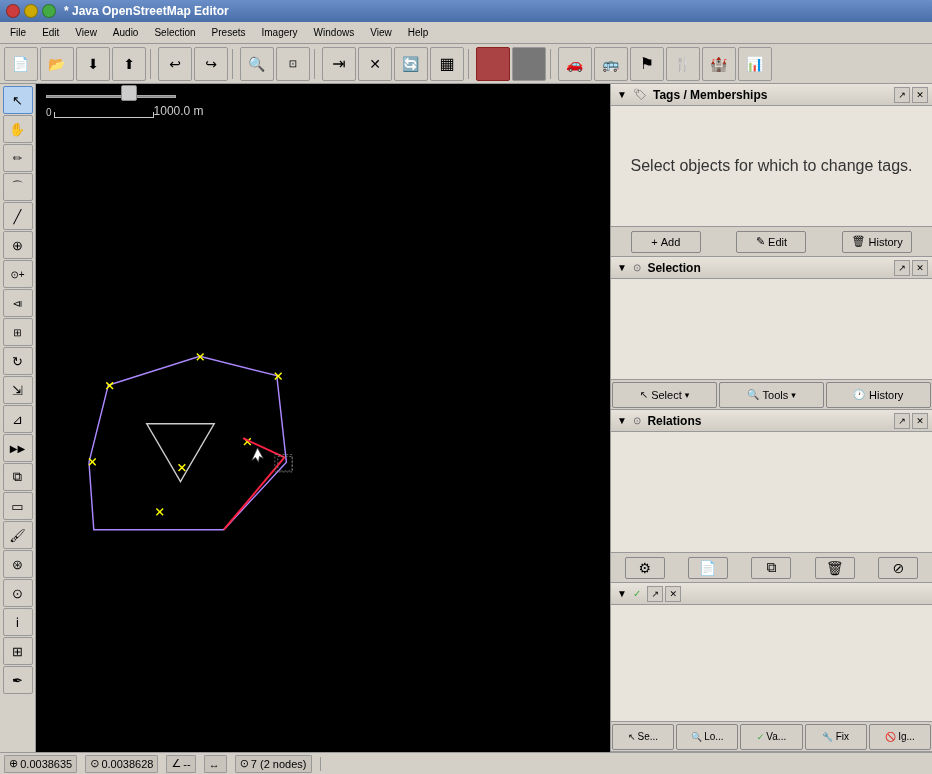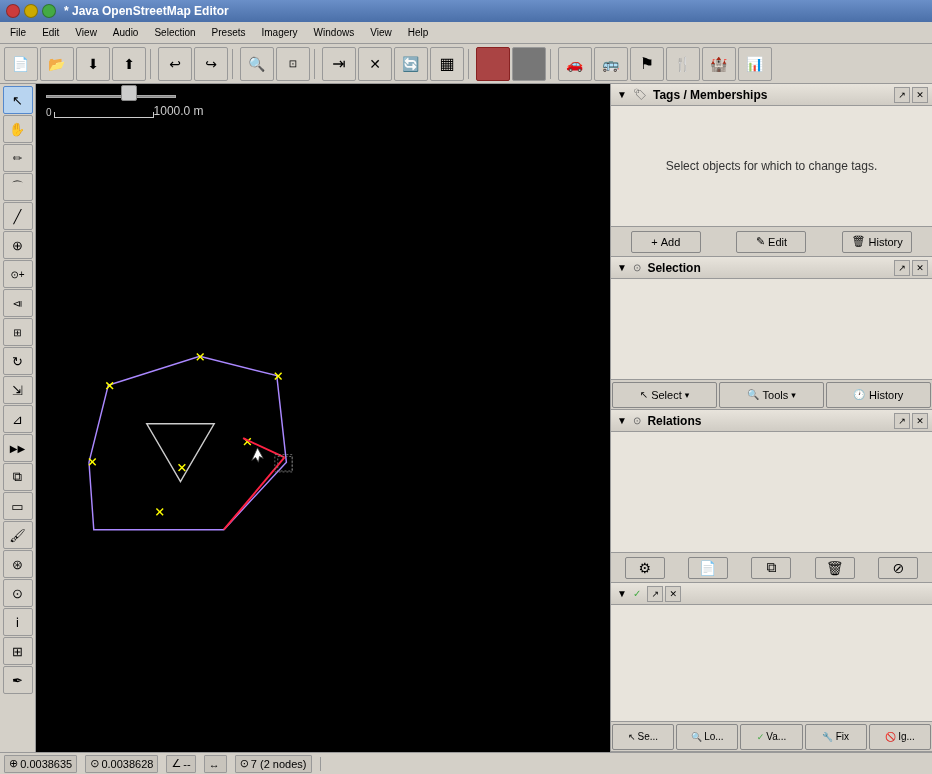--- a/index.html
+++ b/index.html
@@ -222,21 +222,21 @@
     
     .tags-content {
       height: 120px;
       background: #e8e4dc;
       padding: 8px;
       display: flex;
       align-items: center;
       justify-content: center;
     }
     .tags-message {
-      font-size: 12px;
+      font-size: 16px;
       color: #333;
       text-align: center;
     }
     .tags-buttons {
       height: 30px;
       background: #d4d0c8;
       border-top: 1px solid #999;
       display: flex;
       align-items: center;
       justify-content: space-around;

